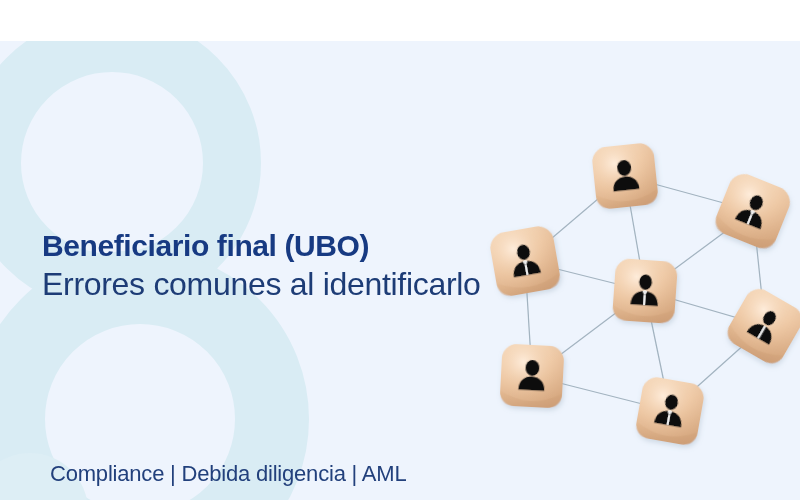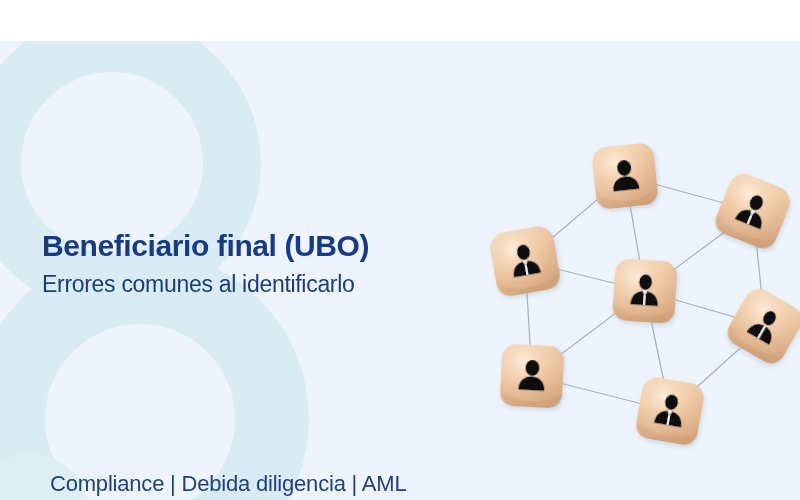--- a/index.html
+++ b/index.html
@@ -38,31 +38,31 @@
     font-family: "Liberation Sans", sans-serif;
     font-size: 30px;
     font-weight: 700;
     letter-spacing: -0.4px;
     color: #173a82;
     line-height: 38px;
     white-space: nowrap;
   }
   .headline-line2 {
     font-family: "Liberation Sans", sans-serif;
-    font-size: 23px;
+    font-size: 32px;
     font-weight: 400;
     letter-spacing: -0.3px;
     color: #1d3c76;
     line-height: 38px;
     white-space: nowrap;
   }
   .tagline {
     position: absolute;
     left: 50px;
-    top: 430px;
+    top: 420px;
     font-family: "Liberation Sans", sans-serif;
     font-size: 22px;
     font-weight: 400;
     letter-spacing: -0.2px;
     color: #22407c;
     white-space: nowrap;
   }
 
   
   .network {

